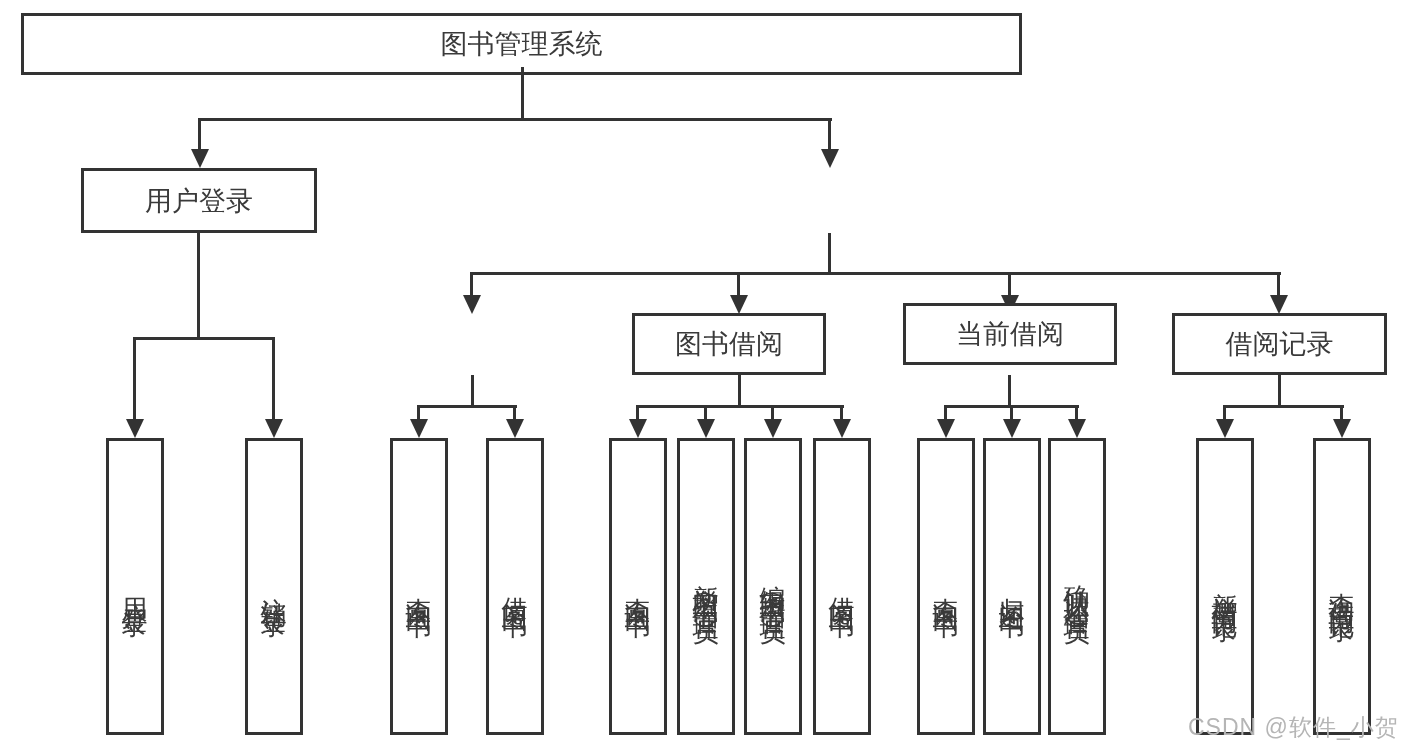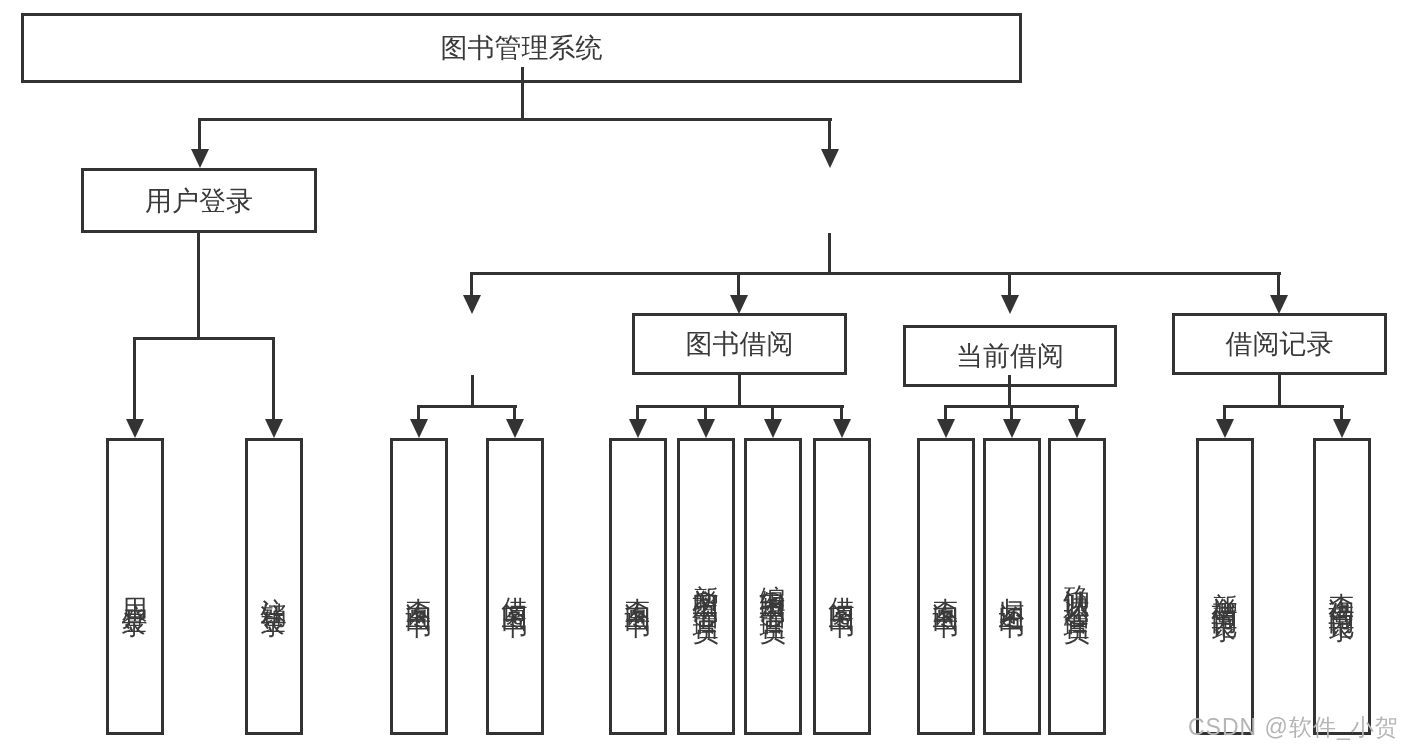--- a/index.html
+++ b/index.html
@@ -26,21 +26,21 @@
   .watermark {
     position:absolute; left:1188px; top:712px;
     font-size:23px; color:#b5b5b5; letter-spacing:1px;
   }
 </style>
 </head>
 <body>
 
 <div class="canvas">
 
-  <div class="node" style="left:21px;top:13px;width:1001px;height:70px;">
+  <div class="node" style="left:21px;top:13px;width:1001px;height:62px;">
     <span>图书管理系统</span>
   </div>
 
   <div class="vline" style="left:521px;top:67px;width:3px;height:51px;"></div>
   <div class="hline" style="left:198px;top:118px;width:634px;height:3px;"></div>
   <div class="vline" style="left:198px;top:121px;width:3px;height:28px;"></div>
   <div class="arrow" style="left:191px;top:149px;"></div>
   <div class="vline" style="left:828px;top:121px;width:3px;height:28px;"></div>
   <div class="arrow" style="left:821px;top:149px;"></div>
 
@@ -59,24 +59,24 @@
   <div class="hline" style="left:470px;top:272px;width:811px;height:3px;"></div>
   <div class="vline" style="left:470px;top:275px;width:3px;height:20px;"></div>
   <div class="arrow" style="left:463px;top:295px;"></div>
   <div class="vline" style="left:737px;top:275px;width:3px;height:20px;"></div>
   <div class="arrow" style="left:730px;top:295px;"></div>
   <div class="vline" style="left:1008px;top:275px;width:3px;height:20px;"></div>
   <div class="arrow" style="left:1001px;top:295px;"></div>
   <div class="vline" style="left:1277px;top:275px;width:3px;height:20px;"></div>
   <div class="arrow" style="left:1270px;top:295px;"></div>
 
-  <div class="node" style="left:632px;top:313px;width:215px;height:62px;">
+  <div class="node" style="left:632px;top:313px;width:194px;height:62px;">
     <span>图书借阅</span>
   </div>
-  <div class="node" style="left:903px;top:325px;width:214px;height:62px;">
+  <div class="node" style="left:903px;top:303px;width:214px;height:62px;">
     <span>当前借阅</span>
   </div>
   <div class="node" style="left:1172px;top:313px;width:215px;height:62px;">
     <span>借阅记录</span>
   </div>
 
   <div class="vline" style="left:471px;top:375px;width:3px;height:30px;"></div>
   <div class="hline" style="left:417px;top:405px;width:100px;height:3px;"></div>
   <div class="vline" style="left:417px;top:408px;width:3px;height:11px;"></div>
   <div class="arrow" style="left:410px;top:419px;"></div>

